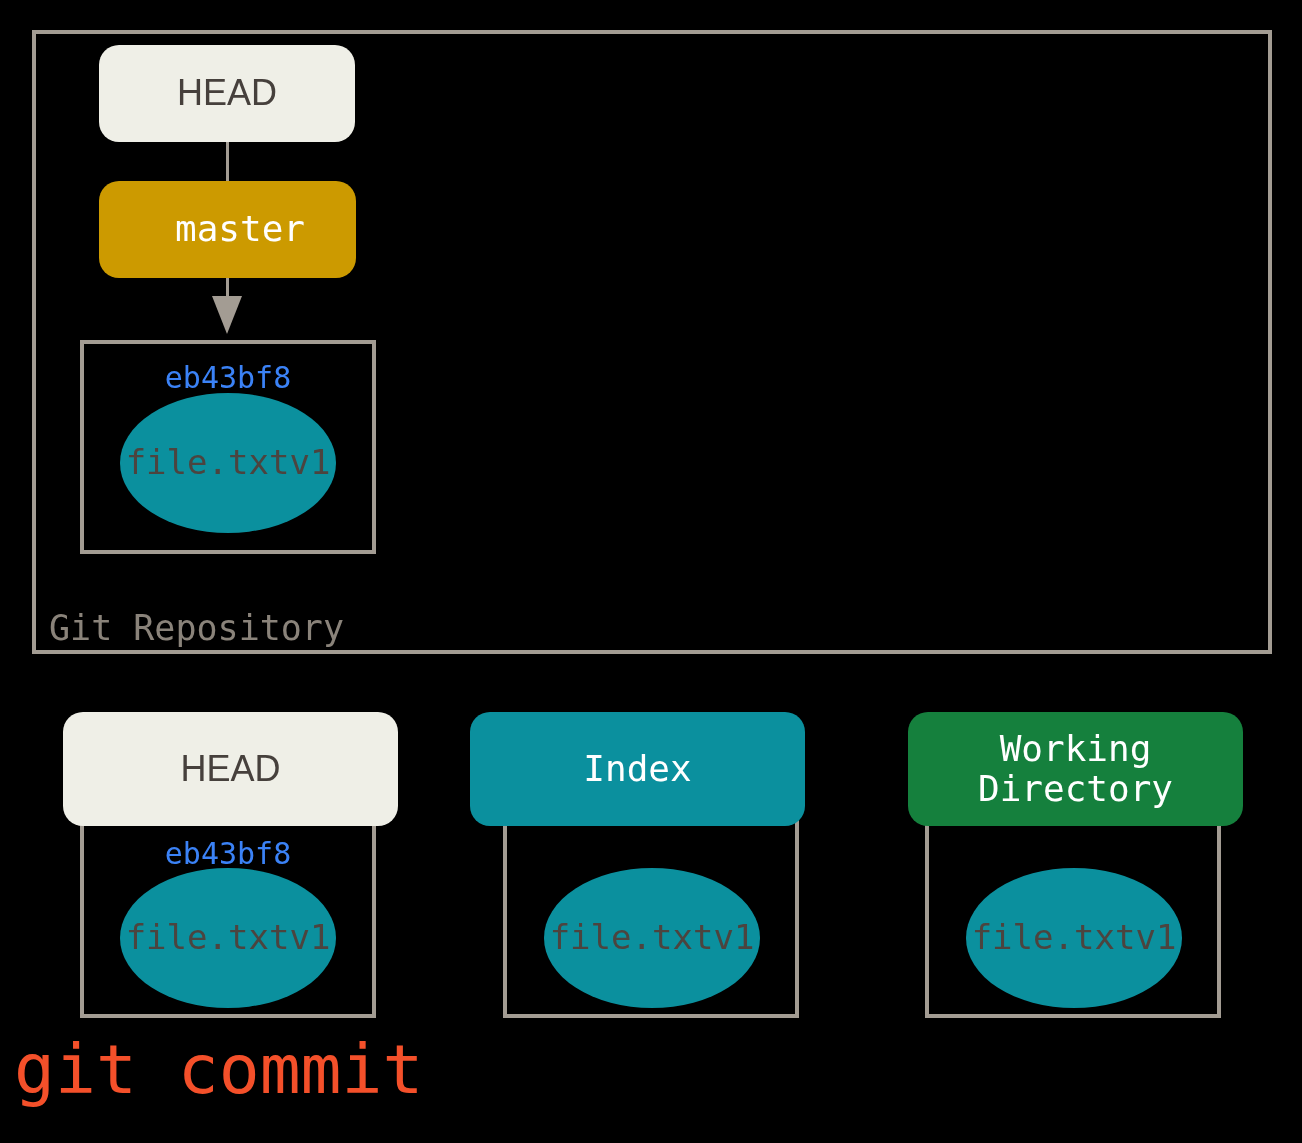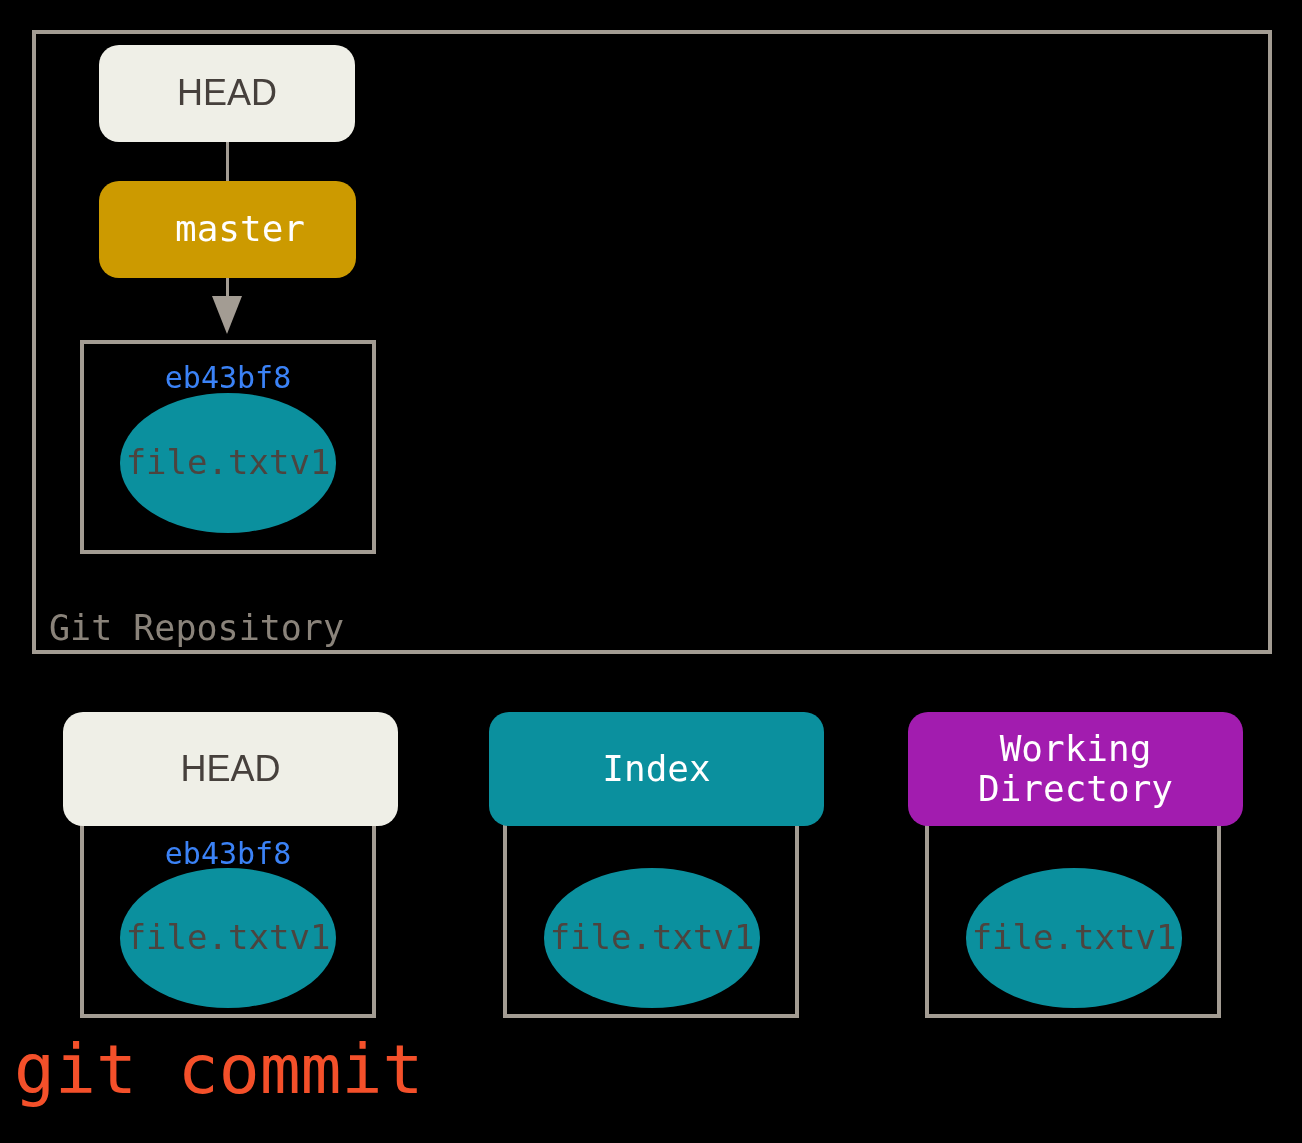--- a/index.html
+++ b/index.html
@@ -66,21 +66,21 @@
   }
 
   .label-box.index-style {
     background: #0b909e;
     color: #ffffff;
     font-family: "DejaVu Sans Mono", monospace;
     font-size: 36px;
   }
 
   .label-box.workdir-style {
-    background: #a21caf;
+    background: #15803d;
     color: #ffffff;
     font-family: "DejaVu Sans Mono", monospace;
     font-size: 36px;
   }
 
   .commit-frame {
     border: 4px solid #a39c93;
     box-sizing: border-box;
     background: transparent;
   }
@@ -170,21 +170,21 @@
 
   <div class="commit-hash abs" style="left:80px; top:828px; width:296px;">eb43bf8</div>
 
   <div class="blob abs" style="left:120px; top:868px; width:216px; height:140px;">
     <span class="line">file.txt</span>
     <span class="line">v1</span>
   </div>
 
   <div class="commit-frame abs" style="left:503px; top:790px; width:296px; height:228px;"></div>
 
-  <div class="label-box index-style abs" style="left:489px; top:712px; width:335px; height:114px;">
+  <div class="label-box index-style abs" style="left:470px; top:712px; width:335px; height:114px;">
     <span>Index</span>
   </div>
 
   <div class="commit-hash abs" style="left:503px; top:828px; width:296px;"></div>
 
   <div class="blob abs" style="left:544px; top:868px; width:216px; height:140px;">
     <span class="line">file.txt</span>
     <span class="line">v1</span>
   </div>
 

